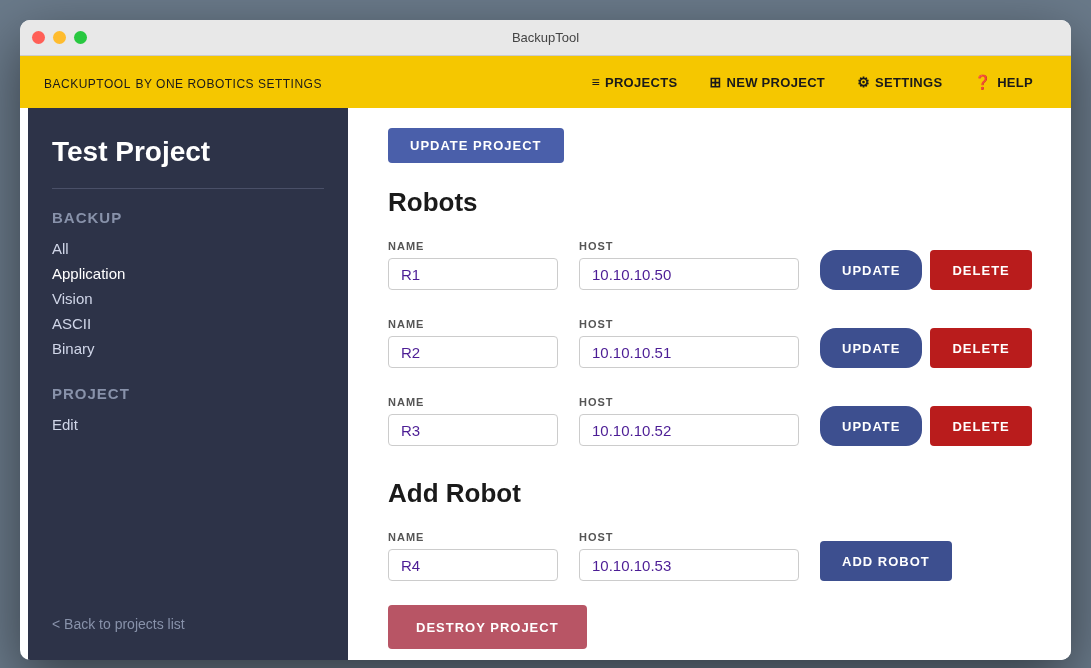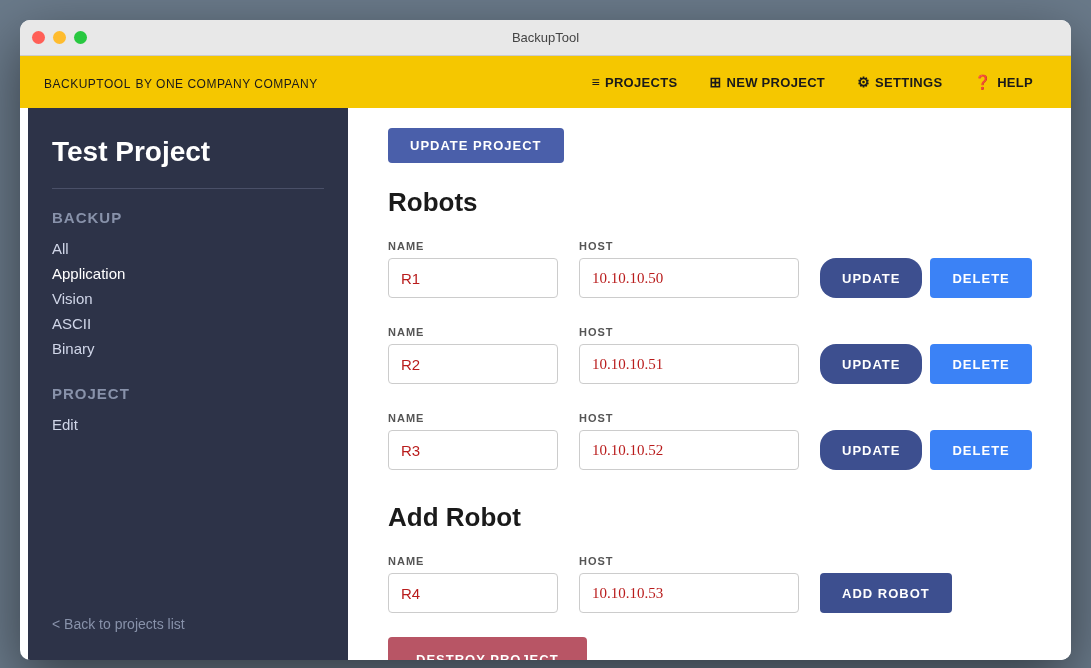--- a/index.html
+++ b/index.html
@@ -192,52 +192,51 @@
     }
     .field-label {
       font-size: 11px;
       font-weight: 700;
       color: #555;
       letter-spacing: 1px;
       text-transform: uppercase;
     }
     .field-input {
       width: 170px;
-      height: 40px;
+      height: 32px;
       border: 1px solid #ccc;
       border-radius: 4px;
       padding: 0 12px;
       font-size: 15px;
-      color: #b91c1c;
+      color: #4c1d95;
       outline: none;
     }
     .host-input {
       width: 220px;
-      font-family: Liberation Serif, serif;
     }
     .action-buttons {
       display: flex;
       gap: 8px;
       align-items: center;
     }
     .btn-update {
       background: #3d4f8f;
       color: #fff;
       font-size: 13px;
       font-weight: 700;
       letter-spacing: 1px;
       padding: 0 22px;
       height: 40px;
       border: none;
       border-radius: 16px;
       cursor: pointer;
       text-transform: uppercase;
     }
     .btn-delete {
-      background: #3b82f6;
+      background: #b91c1c;
       color: #fff;
       font-size: 13px;
       font-weight: 700;
       letter-spacing: 1px;
       padding: 0 22px;
       height: 40px;
       border: none;
       border-radius: 4px;
       cursor: pointer;
       text-transform: uppercase;
@@ -283,21 +282,21 @@
       <button class="titlebar-btn btn-close"></button>
       <button class="titlebar-btn btn-min"></button>
       <button class="titlebar-btn btn-max"></button>
     </div>
     <span class="titlebar-title">BackupTool</span>
   </div>
 
   <nav class="topnav">
     <div class="topnav-brand">
       <span>BACKUPTOOL</span>
-      <span>BY ONE COMPANY COMPANY</span>
+      <span>BY ONE ROBOTICS SETTINGS</span>
     </div>
     <div class="topnav-links">
       <a class="topnav-link">
         <span class="topnav-icon">≡</span>
         <span>PROJECTS</span>
       </a>
       <a class="topnav-link">
         <span class="topnav-icon">⊞</span>
         <span>NEW PROJECT</span>
       </a>

